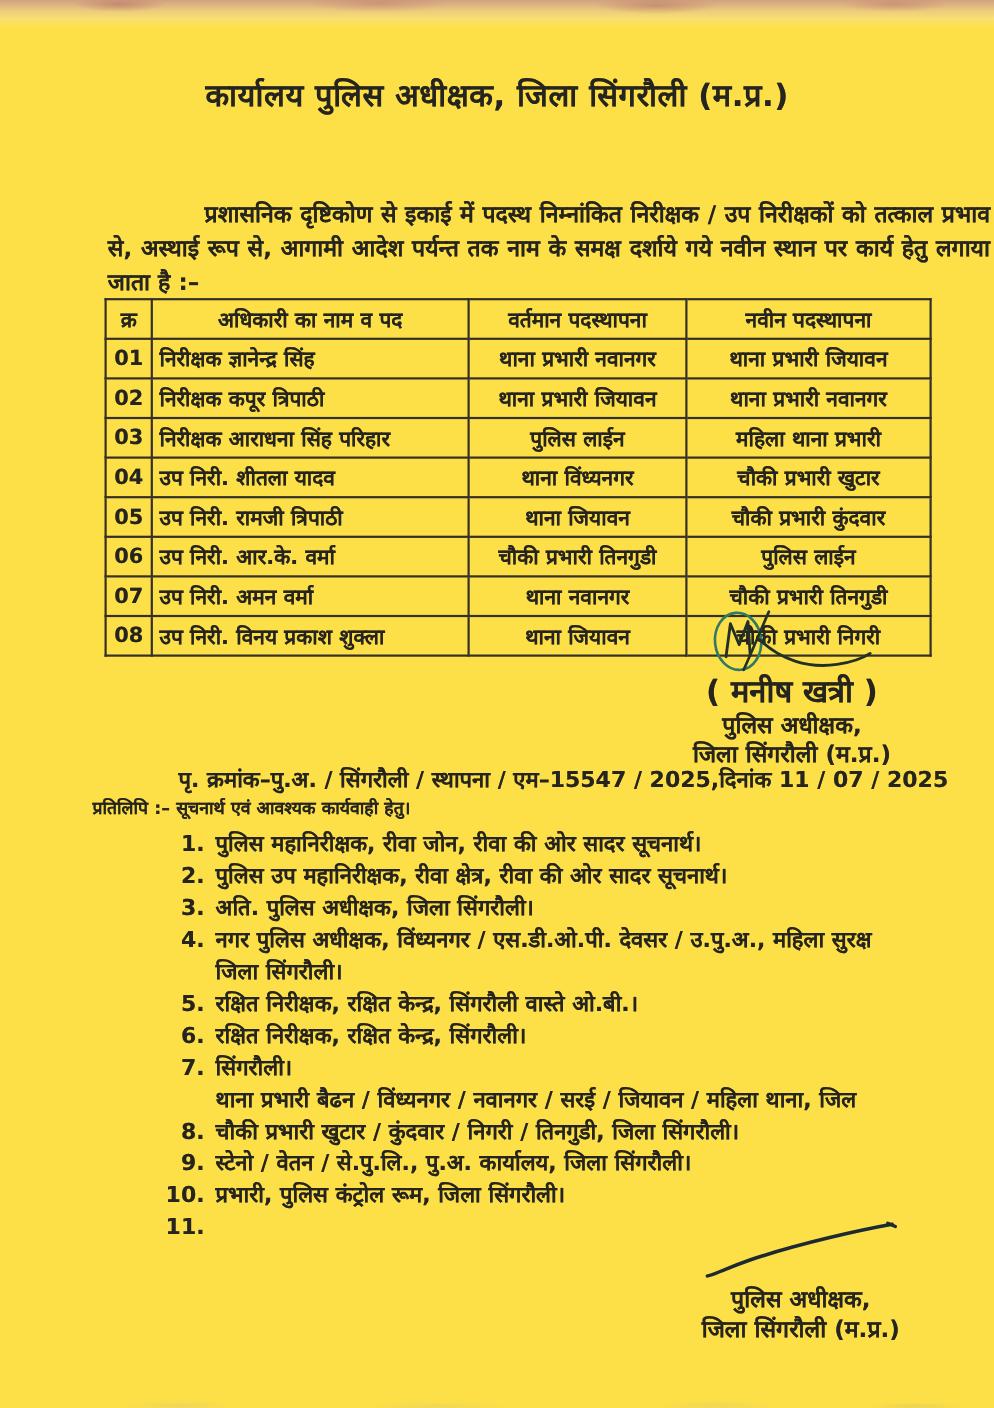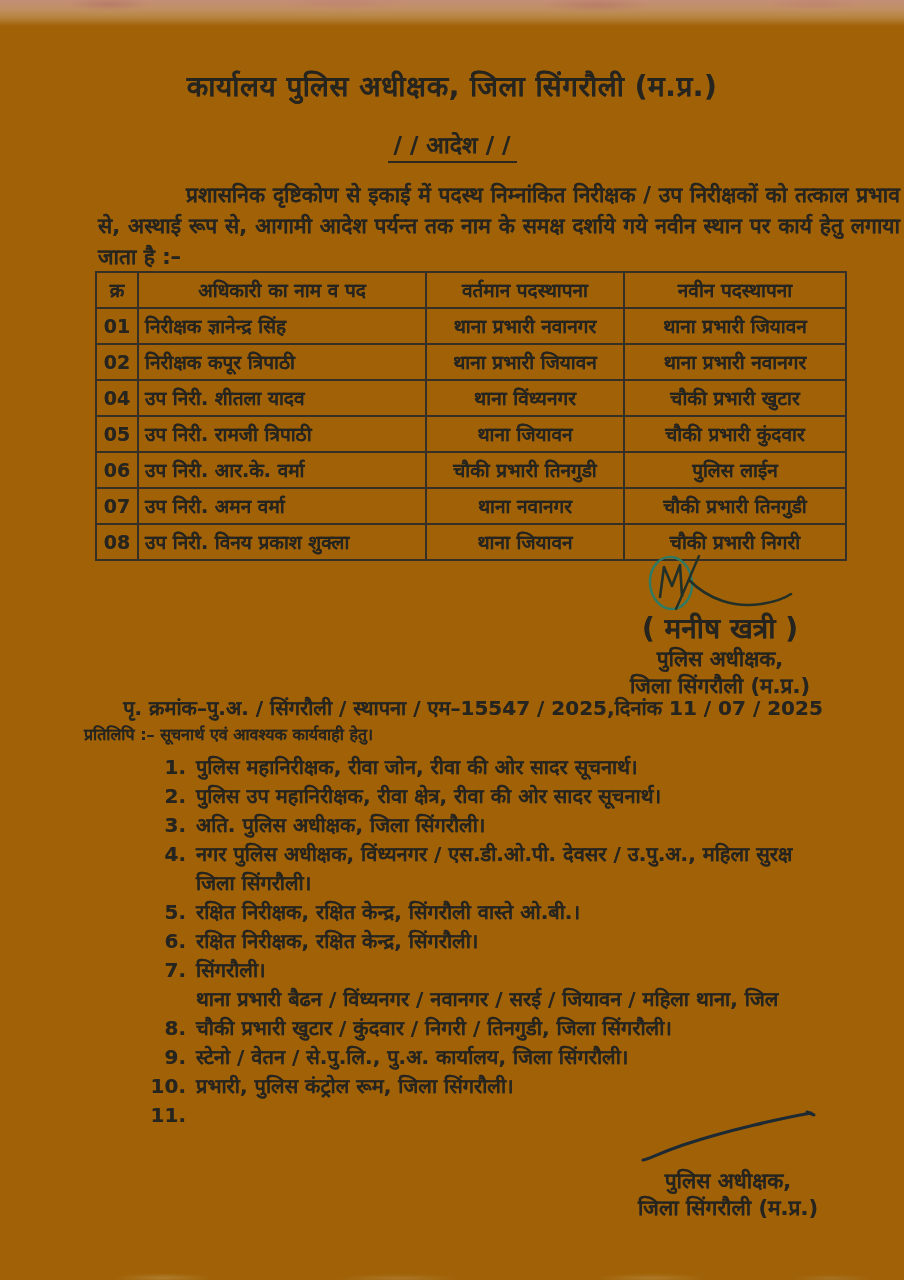--- a/index.html
+++ b/index.html
@@ -1,21 +1,21 @@
 <!DOCTYPE html>
 <html><head>
 <meta charset="utf-8">
 <style>
   * { margin:0; padding:0; box-sizing:border-box; }
   html,body { background:#e8e6e0; }
   .page {
     position:relative;
     width:904px; height:1280px;
     margin:0 auto;
-    background:#a16207;
+    background:#fde047;
     overflow:hidden;
     font-family:"DejaVu Sans","Liberation Sans",sans-serif;
     color:#26241f;
     text-shadow:0 0 0.5px rgba(45,40,32,.55);
   }
   
   .scan-band-top {
     position:absolute; top:0; left:0; width:100%; height:26px;
     background:
       radial-gradient(60px 10px at 12% 4px, rgba(176,108,98,.55), transparent 70%),
@@ -69,21 +69,21 @@
   .sig-top {
     position:absolute; top:552px; left:575px; width:290px;
     text-align:center; font-weight:600;
   }
   .sig-top .scribble { display:block; margin:0 auto 0 58px; }
   .sig-top .sig-name { font-size:28px; font-weight:700; margin-top:-6px; }
   .sig-top .sig-line { font-size:21px; line-height:27px; }
 
   .ref-row {
     position:absolute; top:694px; left:84px; width:778px;
-    display:flex; justify-content:center;
+    display:flex; justify-content:flex-end;
     font-size:20px; font-weight:600; white-space:nowrap;
   }
   .ref-row .ref-date { font-weight:700; }
   .copy-heading {
     position:absolute; top:723px; left:84px;
     font-size:16px; font-weight:700; white-space:nowrap;
   }
   .dist-list {
     position:absolute; top:753px; left:148px; width:760px;
     font-size:20px; font-weight:600;
@@ -100,23 +100,20 @@
 </style>
 </head>
 <body>
 
 <div class="page">
 
   <div class="scan-band-top"></div>
 
   <div class="doc-title">कार्यालय पुलिस अधीक्षक, जिला सिंगरौली (म.प्र.)</div>
 
-  <div class="order-heading">
-    <span>/ / आदेश / /</span>
-  </div>
 
   <div class="intro">प्रशासनिक दृष्टिकोण से इकाई में पदस्थ निम्नांकित निरीक्षक / उप निरीक्षकों को तत्काल प्रभाव से, अस्थाई रूप से, आगामी आदेश पर्यन्त तक नाम के समक्ष दर्शाये गये नवीन स्थान पर कार्य हेतु लगाया जाता है :–</div>
 
   <table class="transfer-table">
     <colgroup>
       <col class="col-sn">
         <col class="col-name">
         <col class="col-cur">
         <col class="col-new">
     </colgroup>
@@ -135,20 +132,26 @@
           <td>थाना प्रभारी नवानगर</td>
           <td>थाना प्रभारी जियावन</td>
         </tr>
         <tr>
           <td>02</td>
           <td class="cell-left">निरीक्षक कपूर त्रिपाठी</td>
           <td>थाना प्रभारी जियावन</td>
           <td>थाना प्रभारी नवानगर</td>
         </tr>
         <tr>
+          <td>03</td>
+          <td class="cell-left">निरीक्षक आराधना सिंह परिहार</td>
+          <td>पुलिस लाईन</td>
+          <td>महिला थाना प्रभारी</td>
+        </tr>
+        <tr>
           <td>04</td>
           <td class="cell-left">उप निरी. शीतला यादव</td>
           <td>थाना विंध्यनगर</td>
           <td>चौकी प्रभारी खुटार</td>
         </tr>
         <tr>
           <td>05</td>
           <td class="cell-left">उप निरी. रामजी त्रिपाठी</td>
           <td>थाना जियावन</td>
           <td>चौकी प्रभारी कुंदवार</td>

